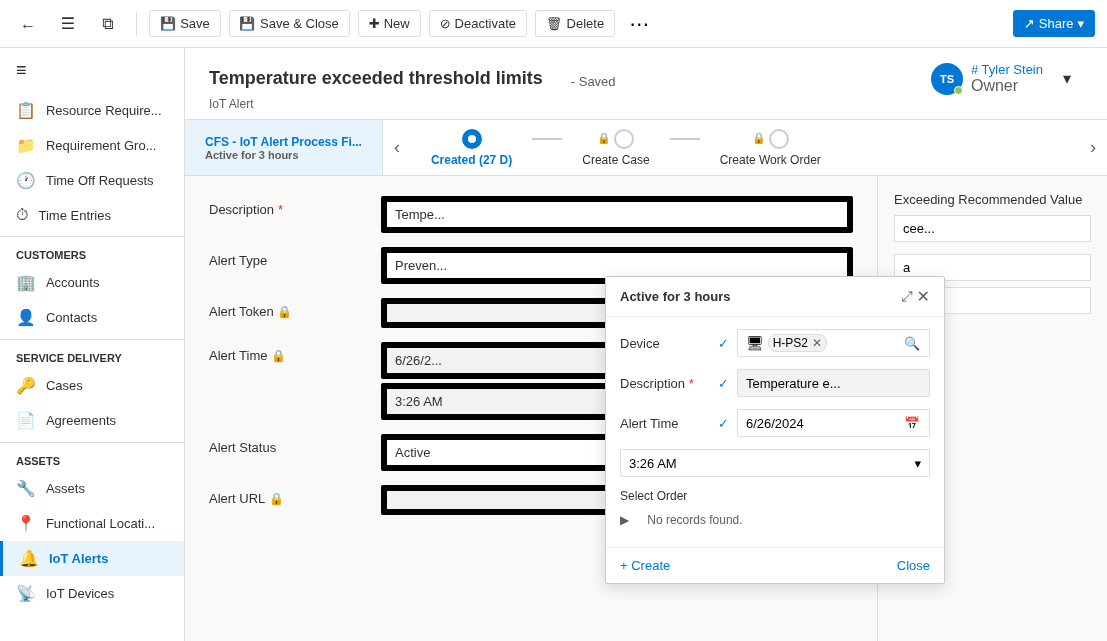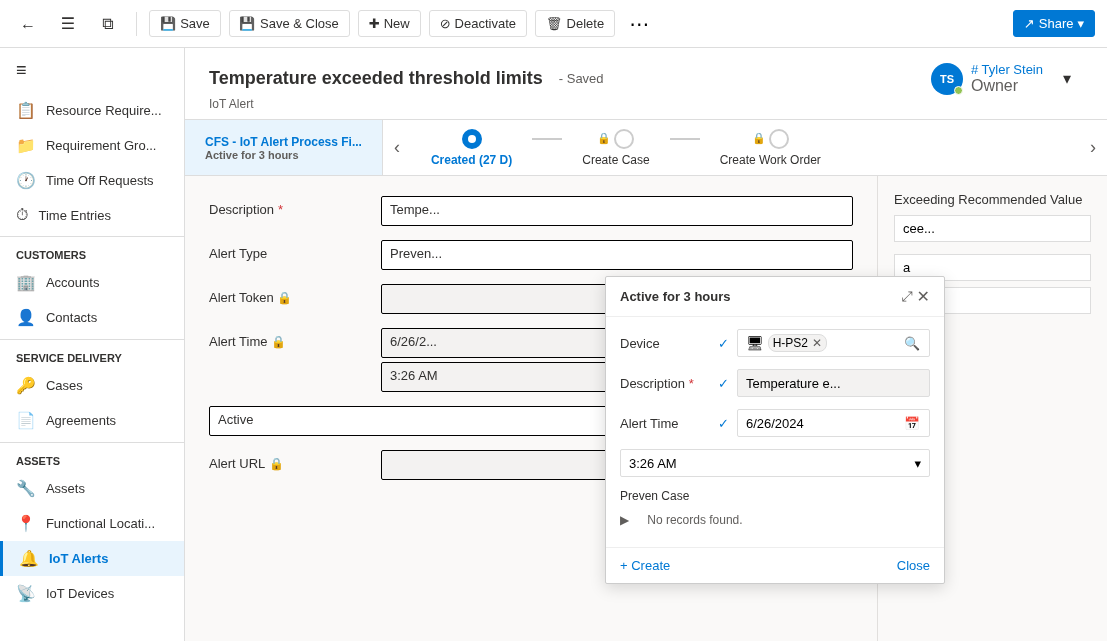--- a/index.html
+++ b/index.html
@@ -110,21 +110,21 @@
       display: flex; align-items: flex-start; gap: 12px;
       margin-bottom: 14px;
     }
     .form-label {
       width: 160px; font-size: 13px; color: #323130; padding-top: 6px; flex-shrink: 0;
       display: flex; align-items: center; gap: 4px;
     }
     .required-star { color: #d13438; }
     .lock-icon { font-size: 12px; color: #605e5c; }
     .form-value {
-      flex: 1; background: #fff; border: 1px solid #000000; border-radius: 2px;
+      flex: 1; background: #fff; border: 6px solid #000000; border-radius: 2px;
       padding: 5px 8px; font-size: 13px; color: #323130; min-height: 30px;
     }
     .form-value.readonly { background: #f3f2f1; }
     .stage-popup {
       position: absolute; top: 100px; left: 420px;
       width: 340px; background: #fff; border: 1px solid #ccc;
       box-shadow: 0 4px 16px rgba(0,0,0,0.15); border-radius: 2px; z-index: 20;
     }
     .popup-header {
       display: flex; align-items: center; justify-content: space-between;
@@ -300,21 +300,21 @@
     <div class="sidebar-item">
       <span class="s-icon">📡</span>
       <span>IoT Devices</span>
     </div>
   </div>
 
   <div class="content-area">
 
     <div class="record-header">
       <div class="record-title-row">
-        <div style="display:flex; align-items:center; gap:8px;">
+        <div style="display:flex; align-items:flex-end; gap:20px;">
           <span class="record-title">Temperature exceeded threshold limits</span>
           <span class="record-saved">- Saved</span>
         </div>
         <div class="owner-section">
           <div class="owner-avatar">
             <span>TS</span>
             <div class="status-dot"></div>
           </div>
           <div>
             <div class="owner-name"># Tyler Stein</div>
@@ -402,20 +402,23 @@
               <span class="lock-icon">🔒</span>
             </div>
             <div style="display:flex; flex-direction:column; flex:1; gap:4px;">
               <div class="form-value readonly">6/26/2...</div>
               <div class="form-value readonly">3:26 AM</div>
             </div>
             <span class="show-string-link">Show string</span>
           </div>
 
           <div class="form-row">
+            <div class="form-label">
+              <span>Alert Status</span>
+            </div>
             <div class="form-value">Active</div>
           </div>
 
           <div class="form-row">
             <div class="form-label">
               <span>Alert URL</span>
               <span class="lock-icon">🔒</span>
             </div>
             <div class="form-value readonly"></div>
           </div>
@@ -472,21 +475,21 @@
                 <span>📅</span>
               </div>
             </div>
             
             <div class="time-input">
               <span>3:26 AM</span>
               <span>▾</span>
             </div>
             
             
-            <div class="select-case-label">Preven Case</div>
+            <div class="select-case-label">Select Order</div>
             <div class="submenu-item">
               <span class="submenu-arrow">▶</span>
               <span class="no-records">No records found.</span>
             </div>
           </div>
           <div class="popup-footer">
             <span class="create-link">+ Create</span>
             <span class="close-link">Close</span>
           </div>
         </div>

